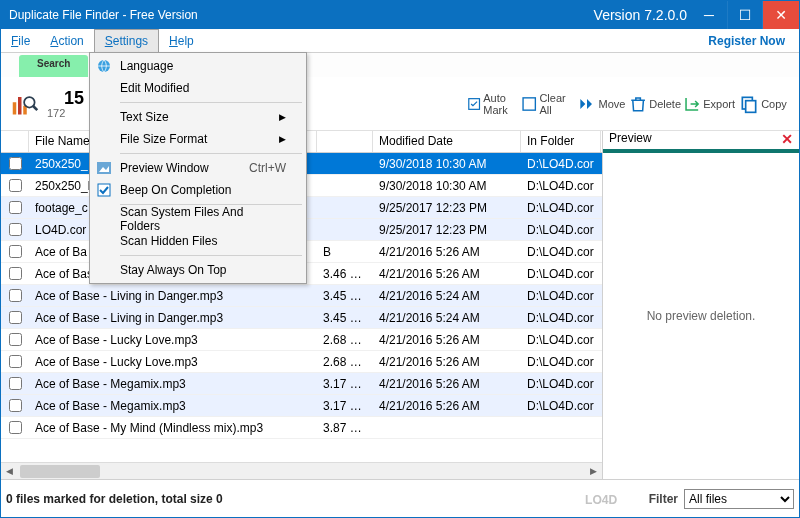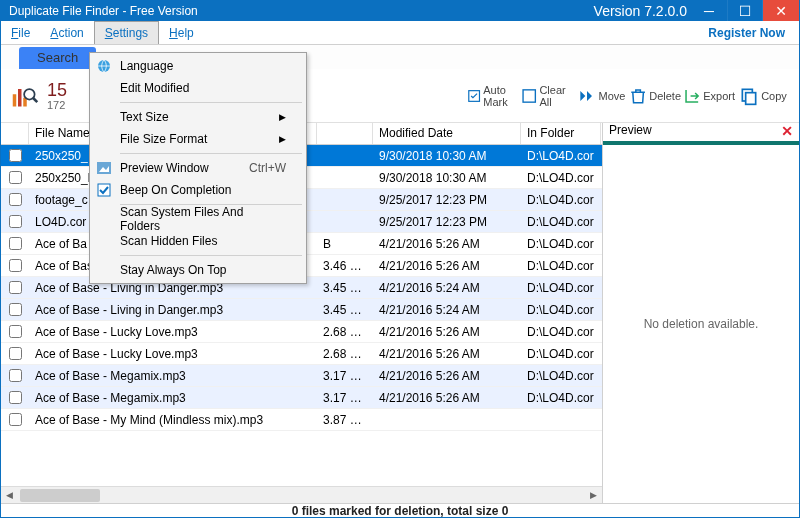--- a/index.html
+++ b/index.html
@@ -1,39 +1,39 @@
 <!DOCTYPE html>
 <html><head>
 <meta charset="utf-8">
 <style>
 * { box-sizing: border-box; margin: 0; padding: 0; }
 body { font-family: "Segoe UI", Tahoma, sans-serif; font-size: 12px; background: #f0f0f0; width: 800px; height: 518px; overflow: hidden; }
 .window { background: #fff; border: 1px solid #0b70c0; width: 800px; height: 518px; display: flex; flex-direction: column; }
-.titlebar { background: #0b70c0; color: #fff; height: 20px; display: flex; align-items: center; padding-left: 8px; font-size: 12px; }
+.titlebar { background: #0b70c0; color: #fff; height: 28px; display: flex; align-items: center; padding-left: 8px; font-size: 12px; }
 .titlebar .title { flex: 1; }
 .titlebar .version { margin-right: 4px; font-size: 14px; }
 .titlebar .winbtn { width: 36px; height: 28px; display: flex; align-items: center; justify-content: center; color: #fff; font-size: 14px; }
 .titlebar .close { background: #e74c3c; }
 .titlebar .min { background: #0b70c0; }
 .titlebar .max { background: #0b70c0; border-left: 1px solid rgba(255,255,255,0.08); border-right: 1px solid rgba(255,255,255,0.08);}
 .menubar { height: 24px; display: flex; align-items: stretch; border-bottom: 1px solid #d0d0d0; font-size: 12px; background: #fff; position: relative; }
 .menubar .menuitem { padding: 0 10px; display: flex; align-items: center; color: #0b70c0; cursor: default; }
 .menubar .menuitem.open { background: #e8e8e8; border: 1px solid #a0a0a0; border-bottom: none; }
 .menubar .menuitem u { text-decoration: underline; }
 .menubar .register { margin-left: auto; padding-right: 14px; color: #0b70c0; font-weight: bold; display: flex; align-items: center; }
 .dropdown { position: absolute; top: 52px; left: 89px; width: 218px; background: #f4f4f4; border: 1px solid #a0a0a0; box-shadow: 2px 2px 4px rgba(0,0,0,0.2); z-index: 100; padding: 2px; }
 .dropdown .dd-item { height: 22px; display: flex; align-items: center; font-size: 12px; padding: 0 18px 0 28px; position: relative; cursor: default; }
 .dropdown .dd-sep { height: 1px; background: #d0d0d0; margin: 3px 2px 3px 28px; }
 .dropdown .dd-iconcol { position: absolute; left: 0; top: 0; width: 24px; height: 100%; display: flex; align-items: center; justify-content: center; }
 .dropdown .dd-arrow { margin-left: auto; font-size: 9px; }
 .dropdown .dd-accel { margin-left: auto; color: #555; }
 .toolbar-row { height: 54px; display: flex; align-items: stretch; border-bottom: 1px solid #e0e0e0; background: #fff; }
 .summary { display: flex; align-items: center; padding: 0 10px; gap: 8px; }
 .summary .logo-icon { width: 28px; height: 28px; }
-.summary .big { color: #7f1d1d; font-size: 18px; font-weight: 400; line-height: 1; }
+.summary .big { color: #000000; font-size: 18px; font-weight: 700; line-height: 1; margin-left: 17px; }
 .summary .small { color: #666; font-size: 11px; }
 .toolbar-spacer { flex: 1; display: flex; align-items: center; color: #666; padding-left: 20px; font-size: 12px; }
 .toolbar-actions { display: flex; align-items: center; padding-right: 10px; gap: 2px; }
 .tool-btn { width: 52px; height: 46px; display: flex; align-items: center; justify-content: center; gap: 2px; font-size: 11px; color: #444; cursor: default; border-radius: 2px; }
 .tool-btn svg { width: 20px; height: 20px; }
 .main { flex: 1; display: flex; overflow: hidden; }
 .table-area { flex: 1; display: flex; flex-direction: column; border-right: 1px solid #d0d0d0; overflow: hidden; }
 .grid-header { display: flex; height: 22px; background: #fff; border-bottom: 1px solid #d0d0d0; font-size: 12px; }
 .grid-header .col { border-right: 1px solid #e0e0e0; padding: 3px 6px; overflow: hidden; white-space: nowrap; }
 .grid-body { flex: 1; overflow: hidden; }
@@ -52,27 +52,27 @@
 .col.c-date { width: 148px; }
 .col.c-folder { width: 80px; }
 .scroll-bottom { height: 17px; background: #f0f0f0; border-top: 1px solid #dcdcdc; display: flex; align-items: center; }
 .scroll-bottom .thumb { width: 80px; height: 13px; margin-left: 2px; background: #cdcdcd; border-radius: 2px; }
 .scroll-bottom .arrow { width: 17px; text-align: center; color: #666; font-size: 9px; }
 .scroll-bottom .arrow.right { margin-left: auto; }
 .preview-pane { width: 196px; display: flex; flex-direction: column; }
 .preview-header { height: 22px; border-bottom: 4px solid #0f766e; display: flex; align-items: flex-start; padding: 0 6px; }
 .preview-header .close-preview { margin-left: auto; color: #d23; font-weight: bold; cursor: default; font-size: 14px; }
 .preview-body { flex: 1; display: flex; align-items: center; justify-content: center; color: #666; font-size: 12px; }
-.statusbar { height: 14px; border-top: 1px solid #d0d0d0; display: flex; align-items: center; padding: 0 5px; font-size: 12px; background: #fff; flex-direction: column; }
+.statusbar { height: 38px; border-top: 1px solid #d0d0d0; display: flex; align-items: center; padding: 0 5px; font-size: 12px; background: #fff; }
 .statusbar .status-text { flex: 1; font-weight: bold; color: #222; }
 .statusbar .lo4d { width: 56px; height: 20px; margin-right: 8px; opacity: 0.5; }
 .statusbar .filter-label { color: #444; margin-right: 6px; font-weight: bold; }
 .statusbar select { width: 110px; height: 20px; border: 1px solid #888; font-size: 12px; background: #fff; }
 .tabrow { height: 24px; display: flex; align-items: flex-end; padding-left: 18px; background: #fdfdfd; position: relative; }
-.tabrow .tab { padding: 3px 18px 0 18px; height: 22px; background: #3b82f6; border-top-left-radius: 3px; border-top-right-radius: 3px; font-size: 13px; color: #333; font-weight: 400; }
+.tabrow .tab { padding: 3px 18px 0 18px; height: 22px; background: #86efac; border-top-left-radius: 3px; border-top-right-radius: 3px; font-size: 10px; color: #333; font-weight: 700; }
 </style>
 </head>
 <body>
 
 <div class="window">
   <div class="titlebar">
     <span class="title">Duplicate File Finder - Free Version</span>
     <span class="version">Version 7.2.0.0</span>
     <div class="winbtn min">─</div>
     <div class="winbtn max">☐</div>
@@ -289,21 +289,21 @@
         <span class="arrow">◀</span>
         <div class="thumb"></div>
         <span class="arrow right">▶</span>
       </div>
     </div>
     <div class="preview-pane">
       <div class="preview-header">
         <span>Preview</span>
         <span class="close-preview">✕</span>
       </div>
-      <div class="preview-body">No deletion available.</div>
+      <div class="preview-body">No preview deletion.</div>
     </div>
   </div>
 
   <div class="statusbar">
     <div class="status-text">0 files marked for deletion, total size 0</div>
     <svg class="lo4d" viewBox="0 0 60 20">
         <text x="0" y="15" font-size="13" fill="#888" font-weight="bold">LO4D</text>
       </svg>
     <span class="filter-label">Filter</span>
     <select>

